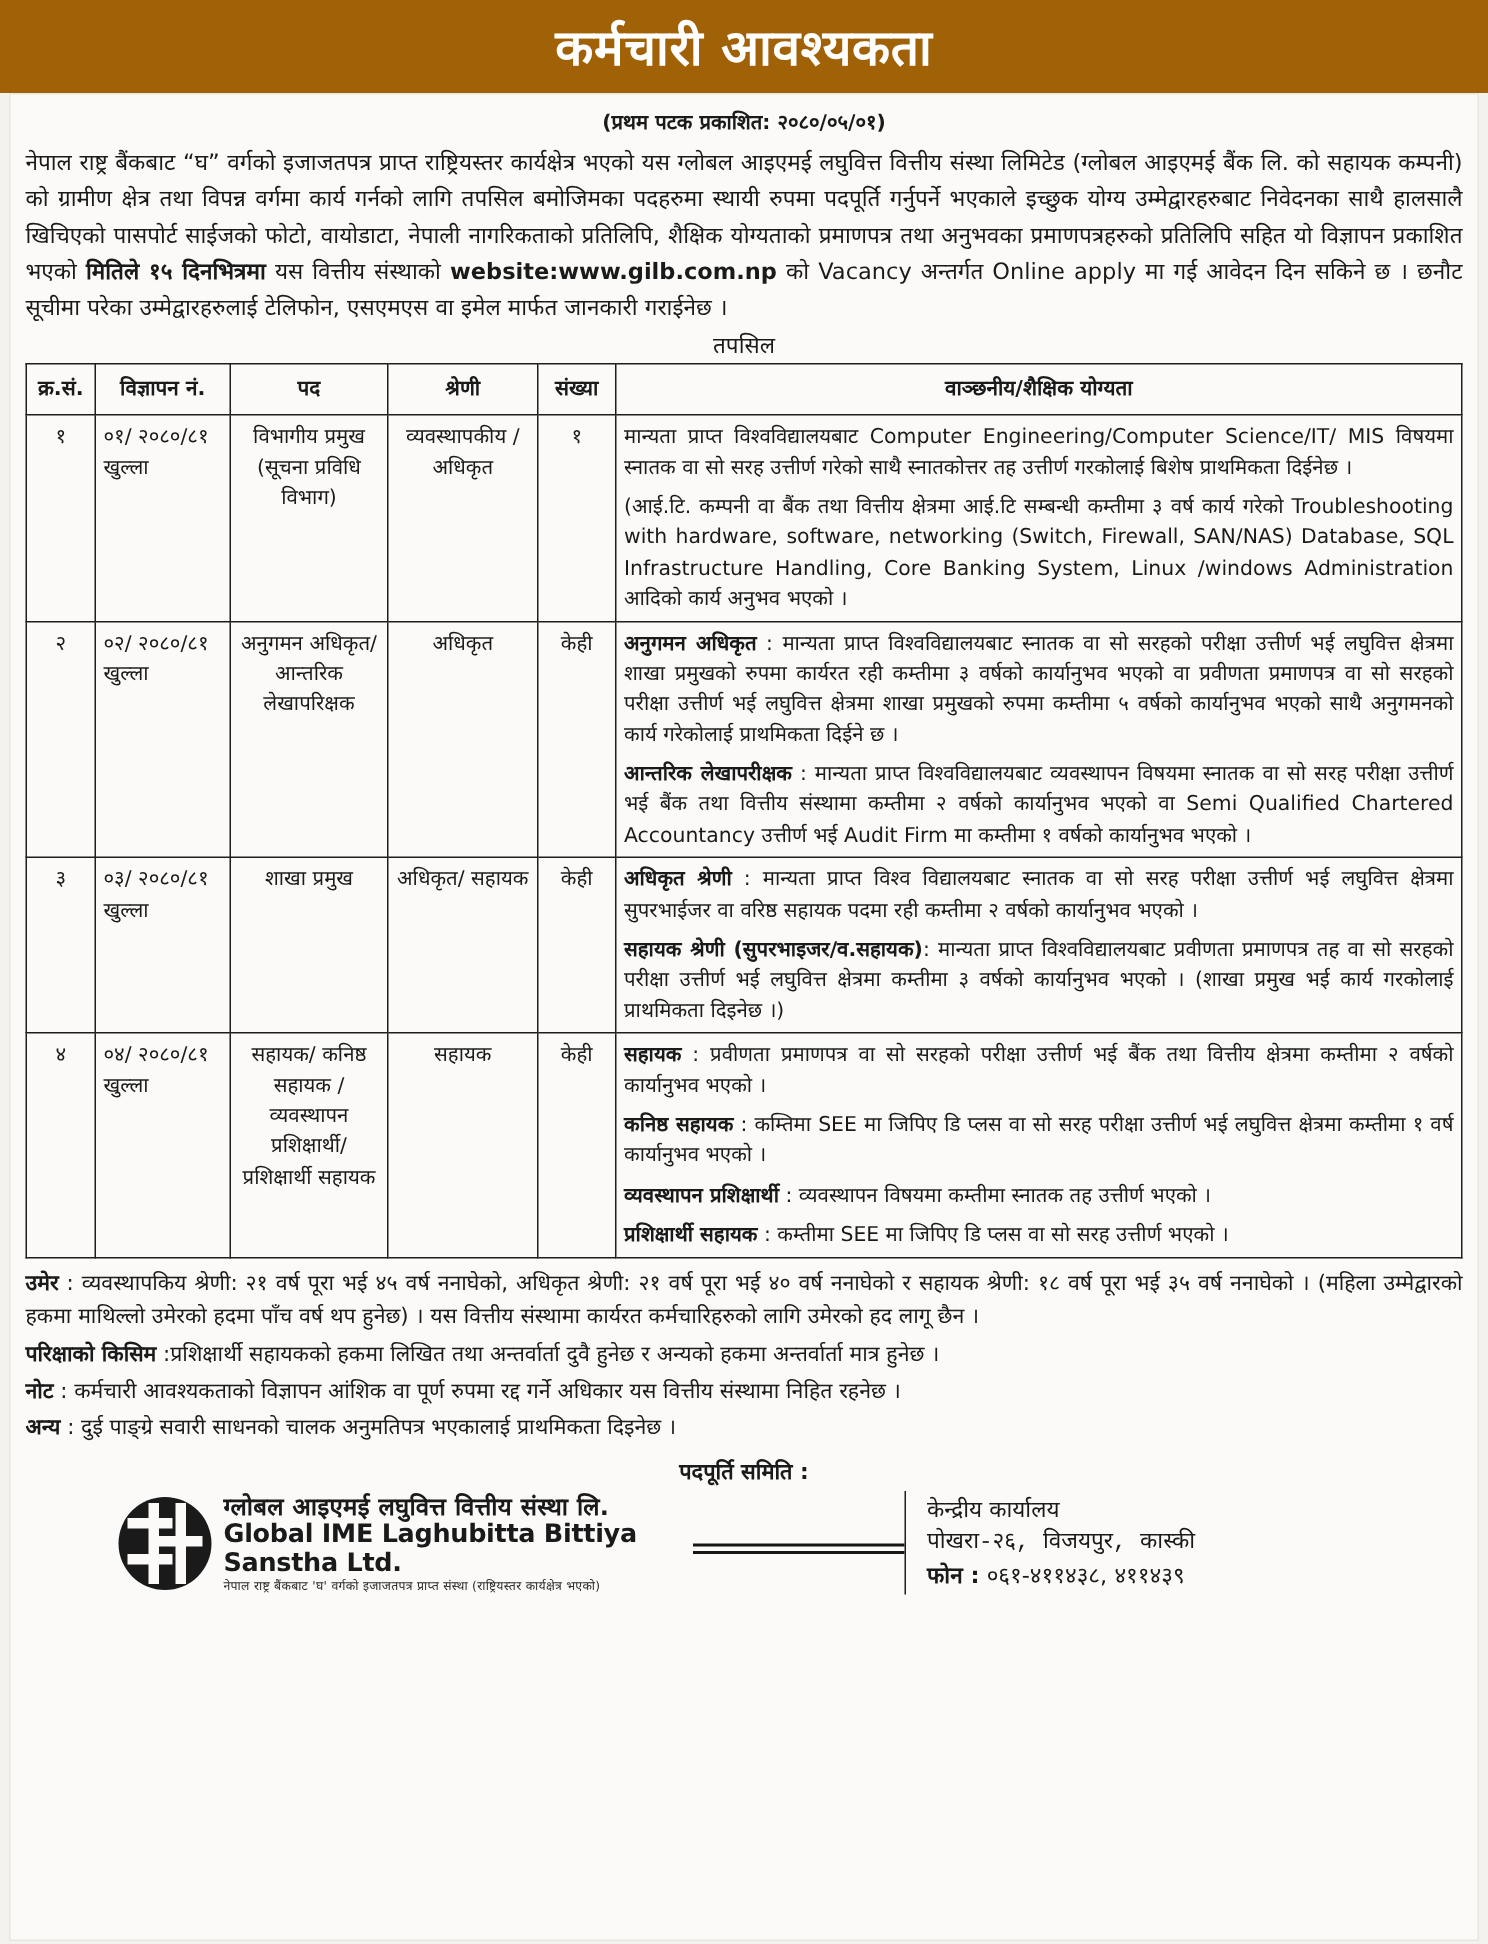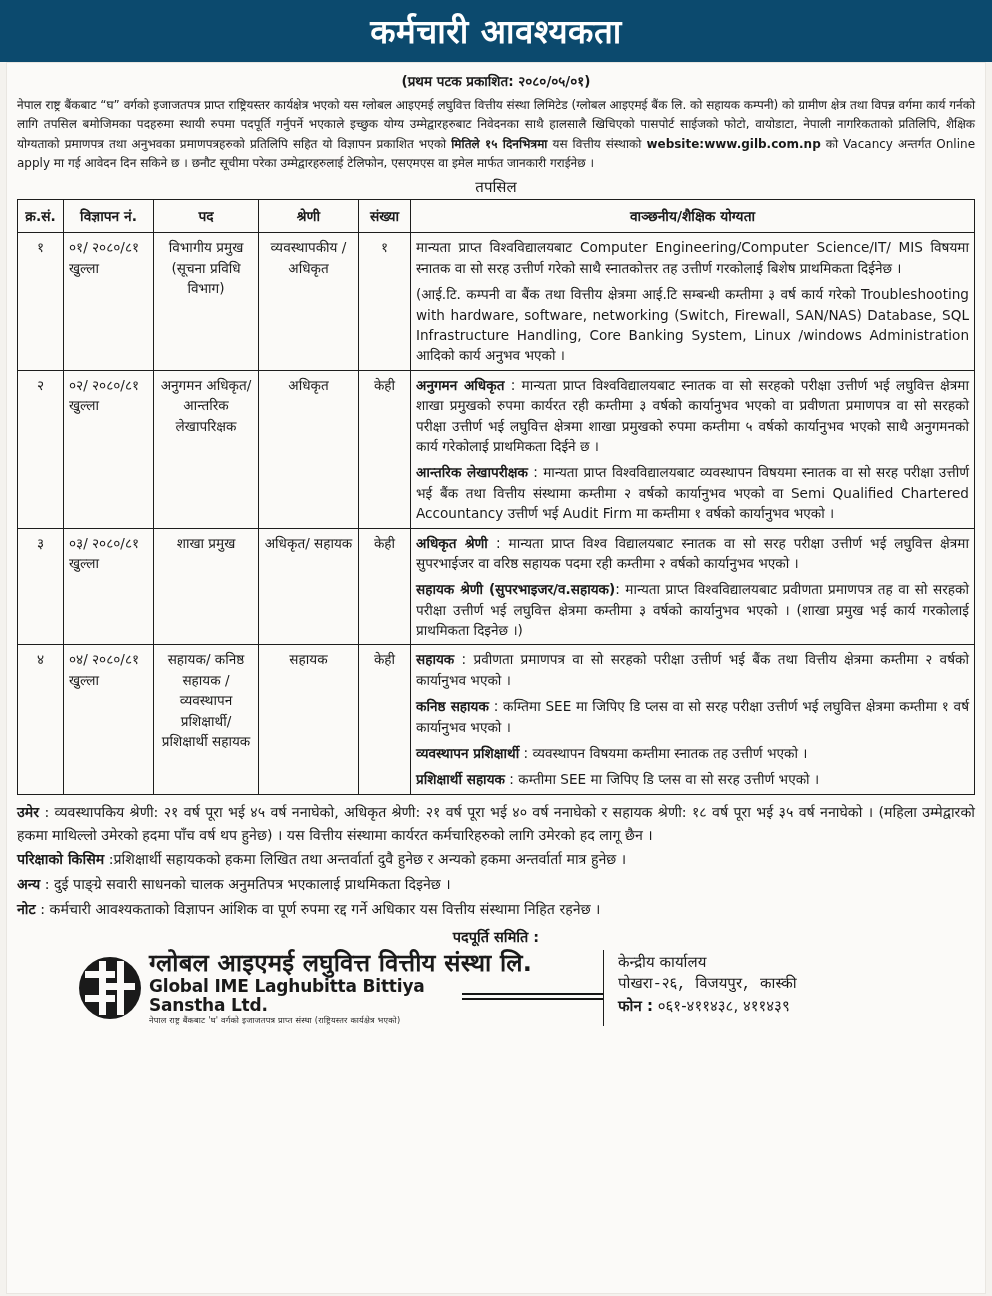--- a/index.html
+++ b/index.html
@@ -15,21 +15,21 @@
   .page {
     position: relative;
     width: 992px;
     height: 1296px;
     background: #f4f2ee;
   }
 
   
   .banner {
     height: 62px;
-    background: #0c4a6e;
+    background: #a16207;
     display: flex;
     align-items: center;
     justify-content: center;
   }
   .banner-title {
     color: #ffffff;
     font-size: 33px;
     font-weight: bold;
     letter-spacing: 0.5px;
     line-height: 1;
@@ -45,21 +45,21 @@
   }
 
   .pubdate {
     text-align: center;
     font-size: 13.5px;
     font-weight: bold;
     margin: 3px 0 6px 0;
   }
 
   .intro {
-    font-size: 12px;
+    font-size: 15px;
     line-height: 1.62;
     text-align: justify;
     margin: 0 0 2px 0;
   }
   .intro b { font-weight: bold; }
   .latin { font-family: "DejaVu Sans", "Liberation Sans", sans-serif; }
 
   .tapasil {
     text-align: center;
     font-size: 15px;
@@ -145,21 +145,21 @@
     display: block;
   }
   .lb1 { left: 6px;  top: 14px; width: 30px; height: 7px; }
   .lb2 { left: 24px; top: 26px; width: 32px; height: 7px; }
   .lb3 { left: 6px;  top: 38px; width: 30px; height: 7px; }
   .lb4 { left: 20px; top: 4px;  width: 7px;  height: 54px; }
   .lb5 { left: 38px; top: 4px;  width: 7px;  height: 54px; }
 
   .logo-text { line-height: 1.12; }
   .logo-np {
-    font-size: 24px; font-weight: bold; letter-spacing: 0.2px;
+    font-size: 16px; font-weight: bold; letter-spacing: 0.2px;
   }
   .logo-en {
     font-size: 17px; font-weight: bold; letter-spacing: -0.2px;
     display: flex; align-items: center; gap: 15px;
   }
   .logo-rule {
     display: inline-block;
     width: 190px; height: 7px;
     border-top: 2px solid #161616;
     border-bottom: 2px solid #161616;
@@ -266,22 +266,22 @@
             <p class="qual-p"><b>व्यवस्थापन प्रशिक्षार्थी</b><span> : व्यवस्थापन विषयमा कम्तीमा स्नातक तह उत्तीर्ण भएको ।</span></p>
             <p class="qual-p"><b>प्रशिक्षार्थी सहायक</b><span> : कम्तीमा SEE मा जिपिए डि प्लस वा सो सरह उत्तीर्ण भएको ।</span></p>
           </td>
         </tr>
       </tbody>
     </table>
 
     <div class="notes">
       <p class="note"><b>उमेर</b><span> : व्यवस्थापकिय श्रेणी: २१ वर्ष पूरा भई ४५ वर्ष ननाघेको, अधिकृत श्रेणी: २१ वर्ष पूरा भई ४० वर्ष ननाघेको र सहायक श्रेणी: १८ वर्ष पूरा भई ३५ वर्ष ननाघेको । (महिला उम्मेद्वारको हकमा माथिल्लो उमेरको हदमा पाँच वर्ष थप हुनेछ) । यस वित्तीय संस्थामा कार्यरत कर्मचारिहरुको लागि उमेरको हद लागू छैन ।</span></p>
       <p class="note"><b>परिक्षाको किसिम</b><span> :प्रशिक्षार्थी सहायकको हकमा लिखित तथा अन्तर्वार्ता दुवै हुनेछ र अन्यको हकमा अन्तर्वार्ता मात्र हुनेछ ।</span></p>
+      <p class="note"><b>नोट</b><span> : कर्मचारी आवश्यकताको विज्ञापन आंशिक वा पूर्ण रुपमा रद्द गर्ने अधिकार यस वित्तीय संस्थामा निहित रहनेछ ।</span></p>
       <p class="note"><b>अन्य</b><span> : दुई पाङ्ग्रे सवारी साधनको चालक अनुमतिपत्र भएकालाई प्राथमिकता दिइनेछ ।</span></p>
-      <p class="note"><b>नोट</b><span> : कर्मचारी आवश्यकताको विज्ञापन आंशिक वा पूर्ण रुपमा रद्द गर्ने अधिकार यस वित्तीय संस्थामा निहित रहनेछ ।</span></p>
     </div>
 
     <div class="committee">पदपूर्ति समिति :</div>
 
     <div class="footer">
       <div class="footer-left">
         <div class="logo-mark">
           <i class="lb1"></i>
             <i class="lb2"></i>
             <i class="lb3"></i>

